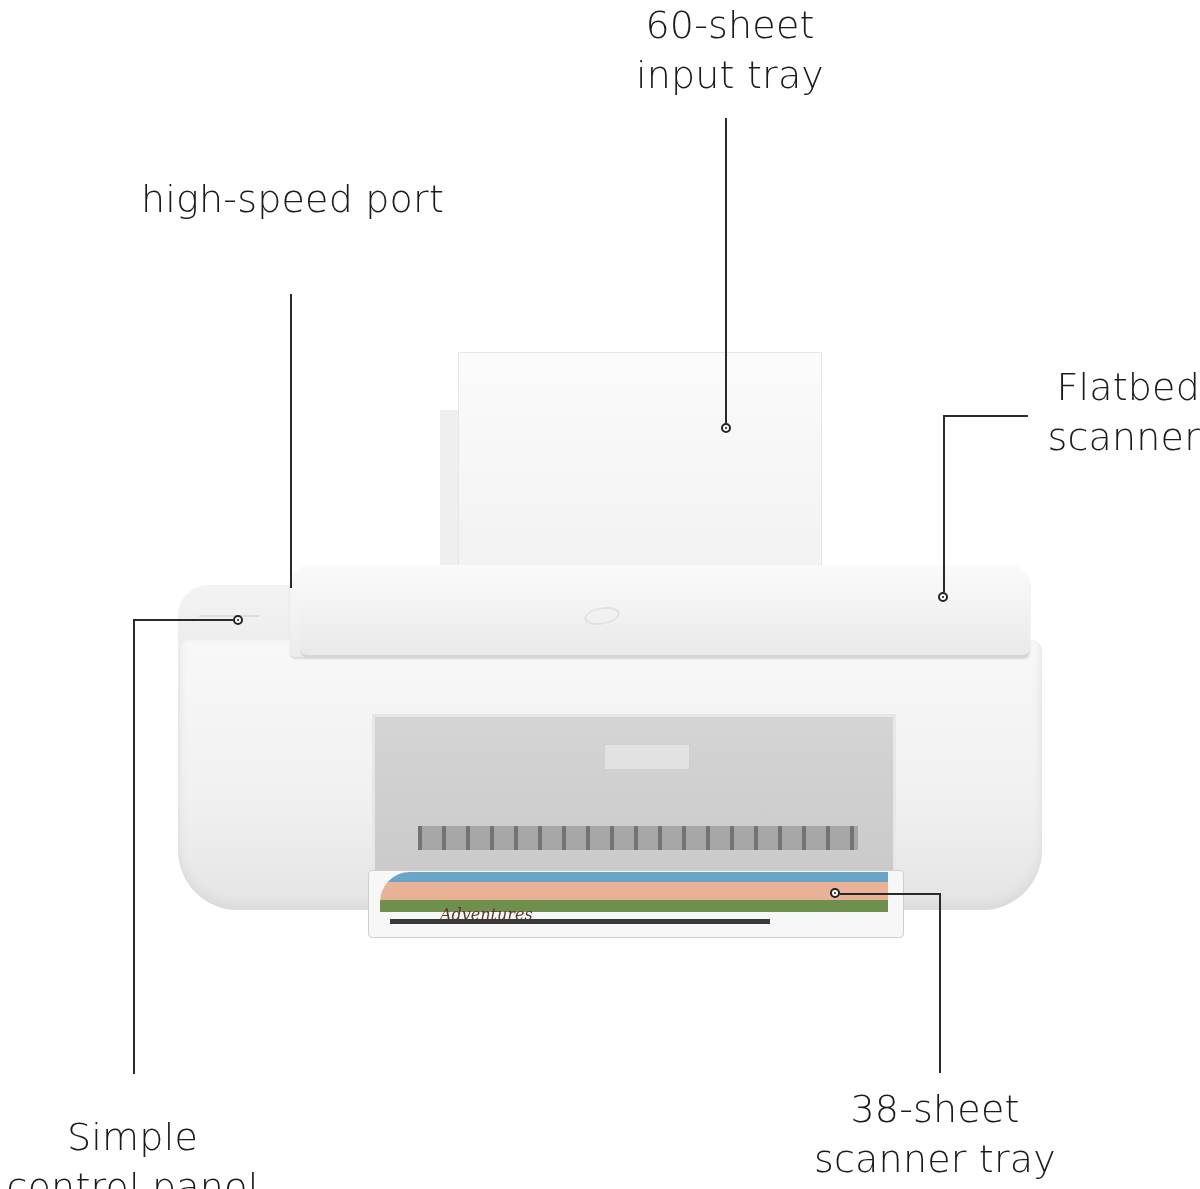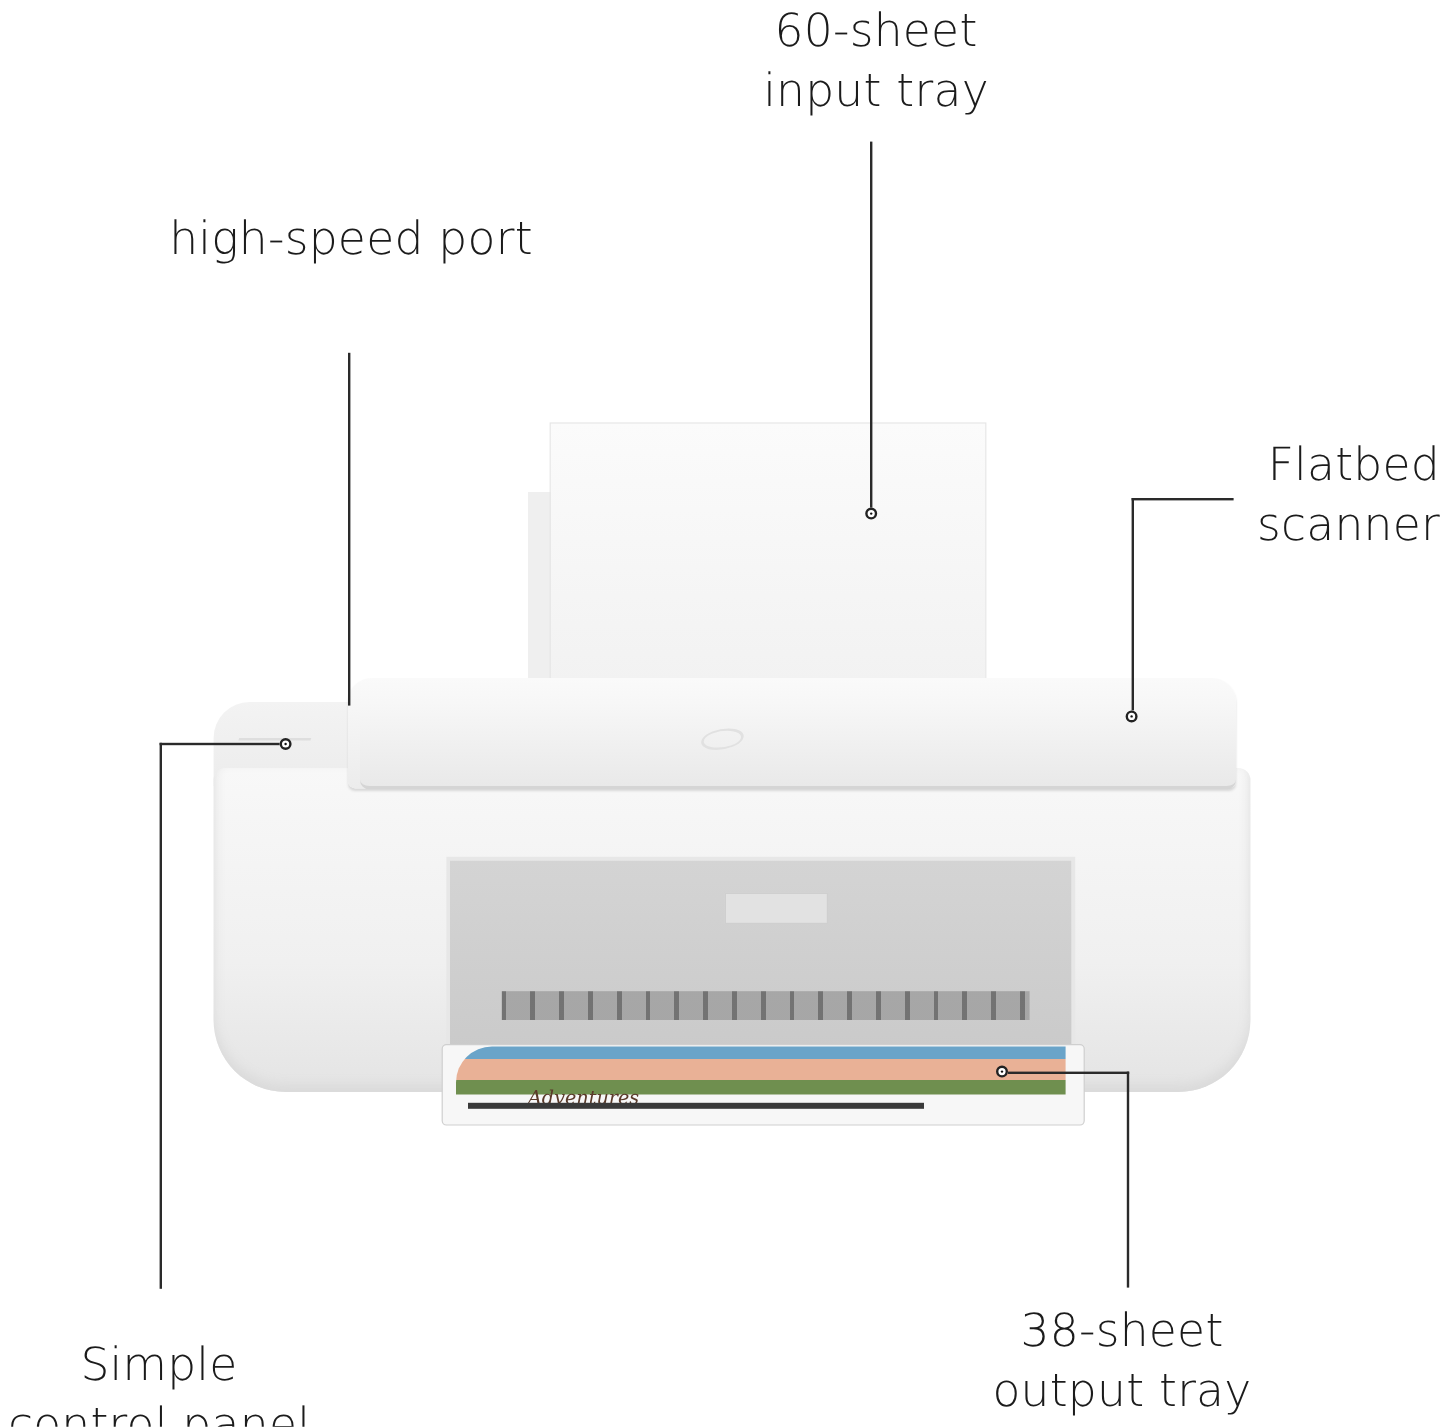--- a/index.html
+++ b/index.html
@@ -73,14 +73,14 @@
 <div class="label" style="left:0px;top:1112px;width:265px;">
   <span>Simple</span>
   <span>control panel</span>
 </div>
 
 <div class="dot" style="left:830px;top:888px;"></div>
 <div class="line" style="left:840px;top:893px;width:101px;height:2px;"></div>
 <div class="line" style="left:939px;top:893px;width:2px;height:180px;"></div>
 <div class="label" style="left:810px;top:1084px;width:250px;">
   <span>38-sheet</span>
-  <span>output tray</span>
+  <span>scanner tray</span>
 </div>
 
 </body></html>

